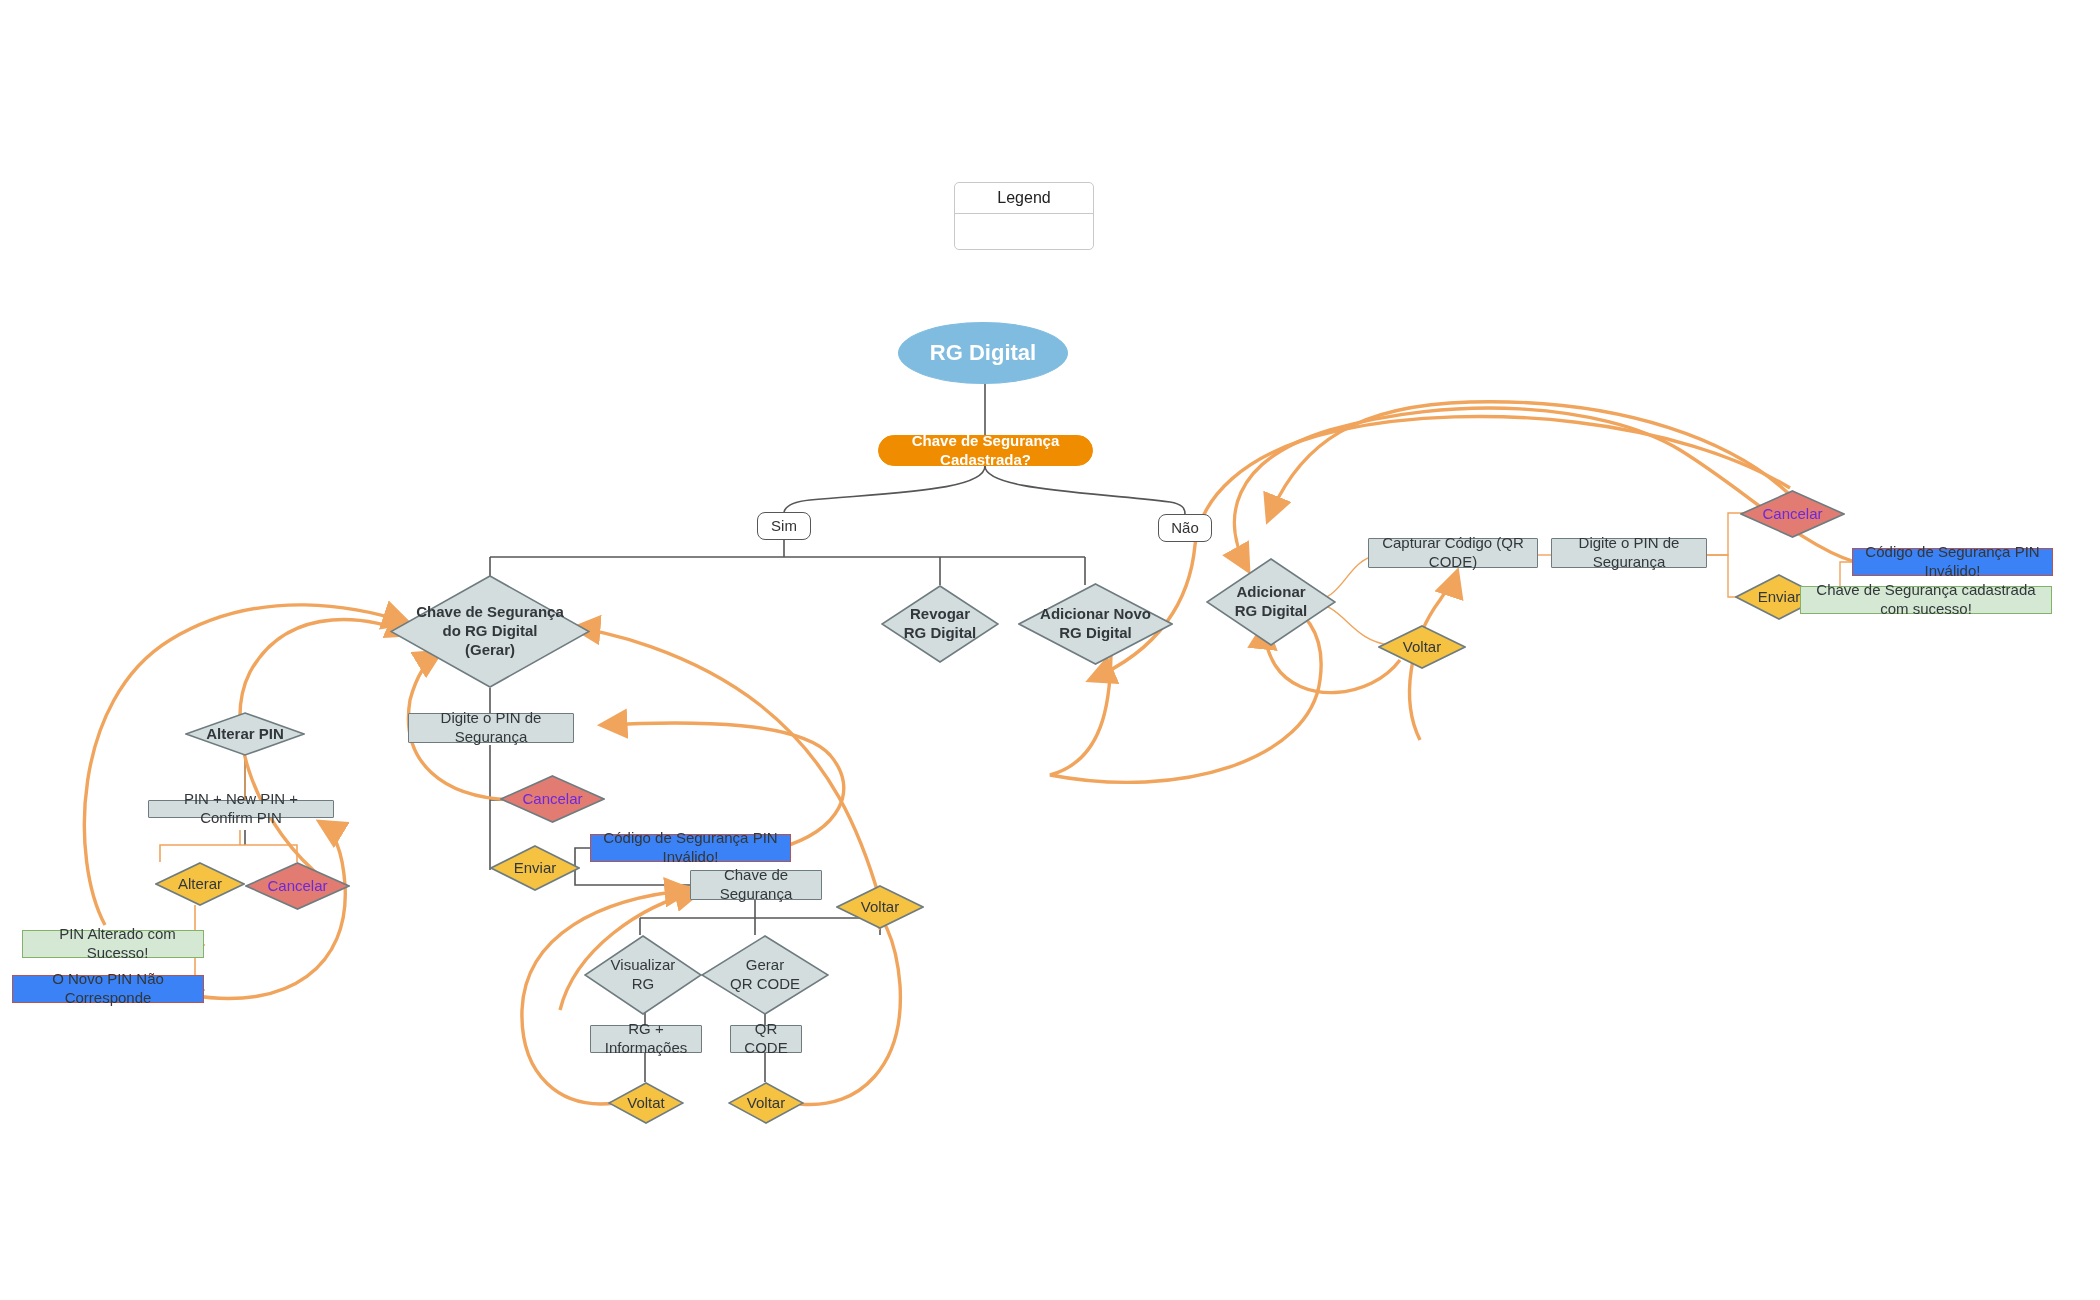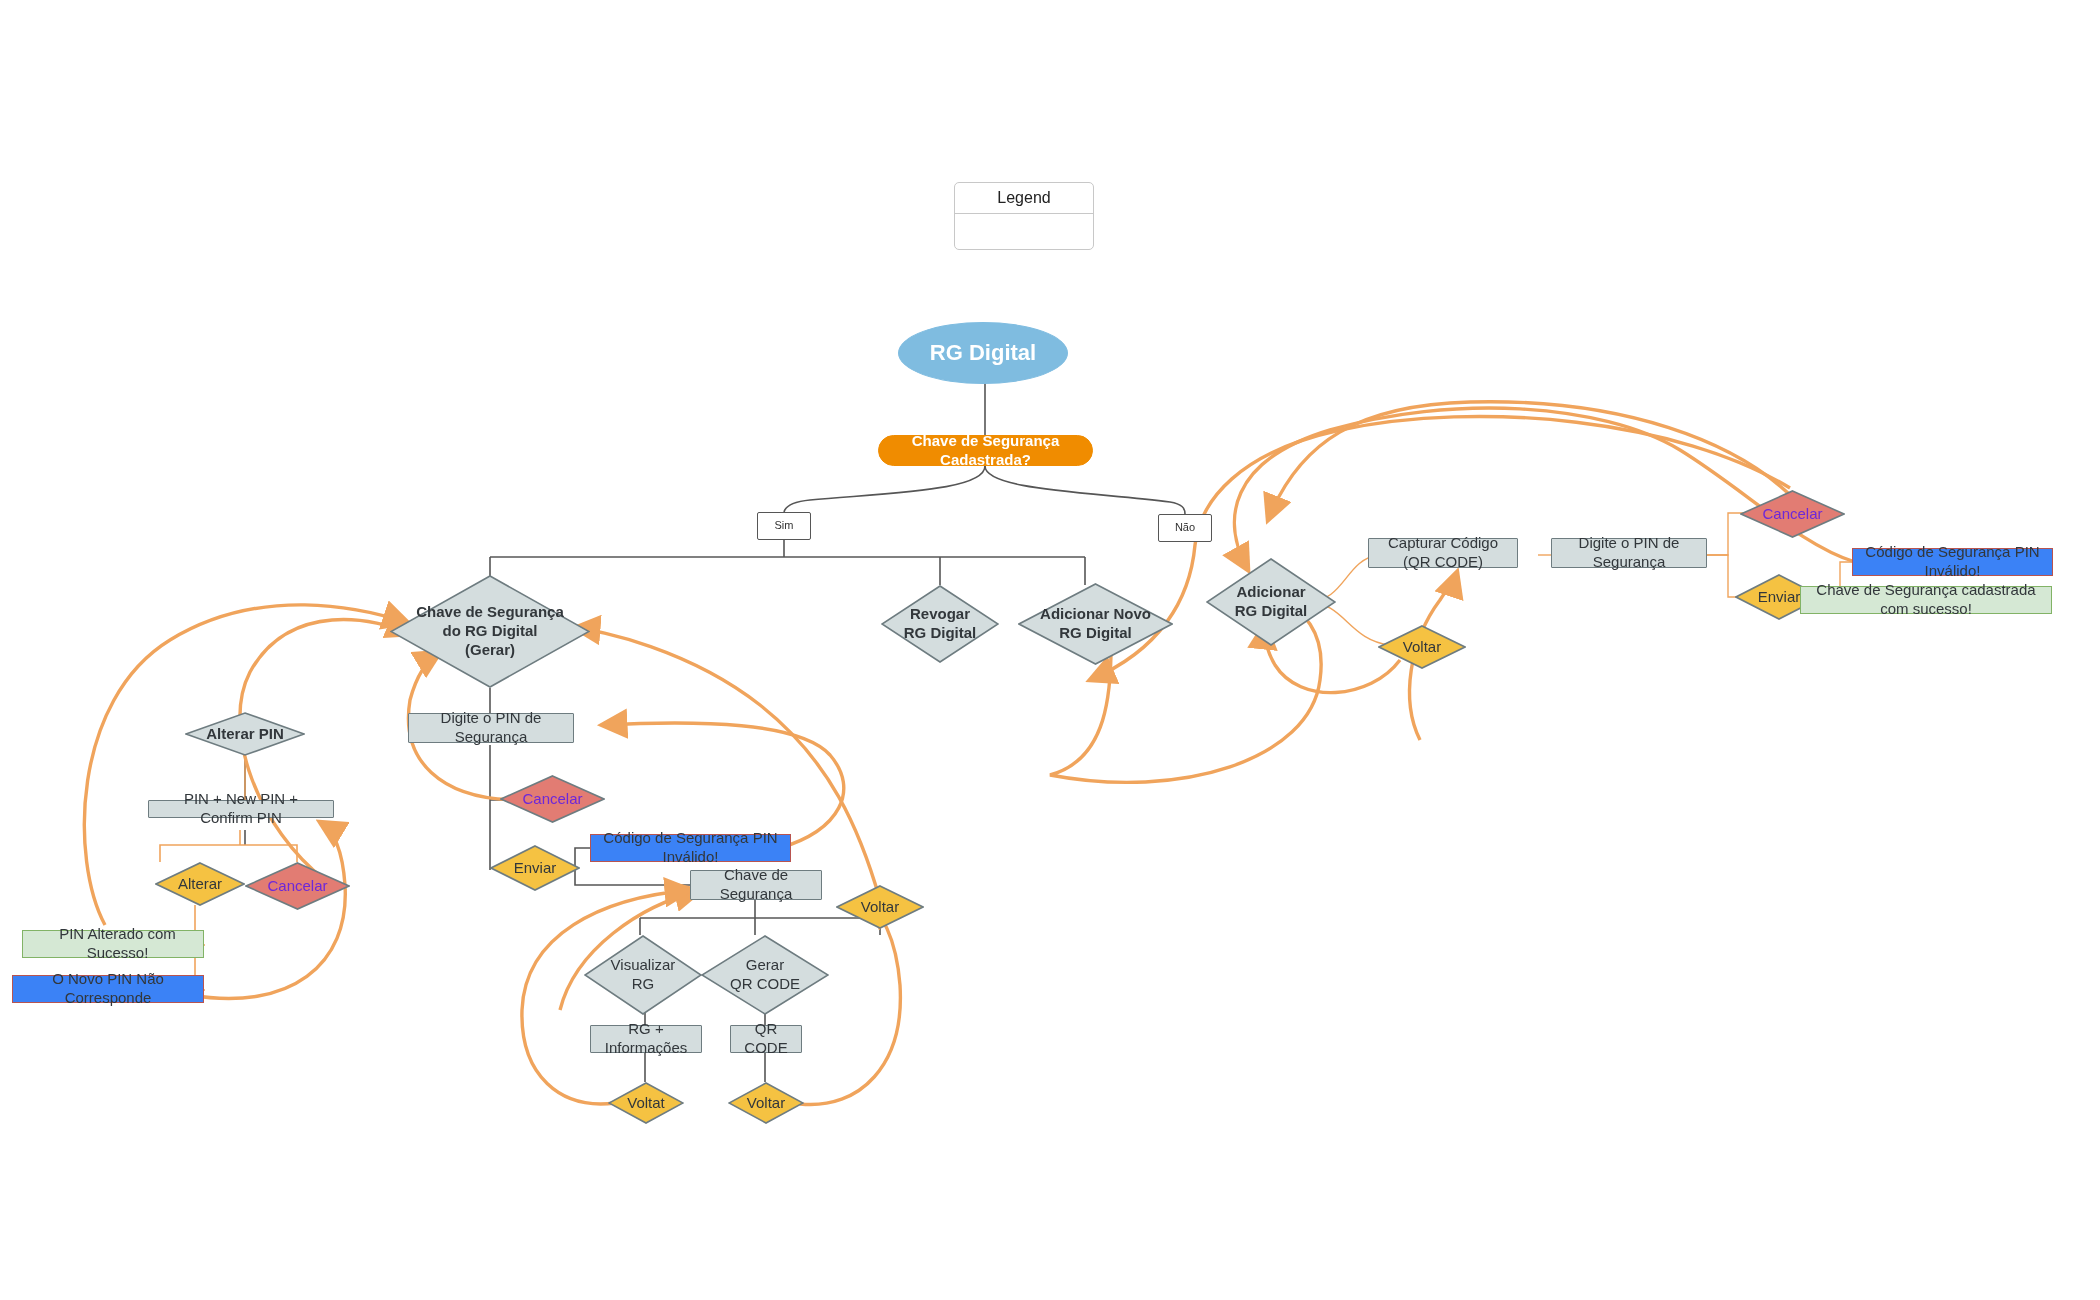--- a/index.html
+++ b/index.html
@@ -18,21 +18,21 @@
   
   .ellipse{background:#7FBCE0;border:1.6px solid #7FBCE0;color:#ffffff;
            border-radius:50%;font-size:22px;font-weight:bold;}
 
   
   .stadium{background:#F08C00;border:1.6px solid #F08C00;color:#ffffff;
            border-radius:22px;font-size:15px;font-weight:bold;padding:0 14px;}
 
   
   .elabel{background:#ffffff;border:1.2px solid #565656;color:#333;
-          border-radius:2px;font-size:11px;}
+          border-radius:8px;font-size:15px;}
 
   
   .diamond{background:transparent;border:none;}
   .diamond .dshape{position:absolute;left:0;top:0;width:100%;height:100%;}
   .diamond .dtext{position:relative;z-index:2;width:100%;text-align:center;}
 
   .d-grey .dtext{color:#32373B;font-size:15px;font-weight:bold;}
   .d-grey-n .dtext{color:#32373B;font-size:15px;font-weight:normal;}
   .d-yellow .dtext{color:#32373B;font-size:15px;}
   .d-red .dtext{color:#6d28d9;font-size:15px;}
@@ -295,21 +295,21 @@
   <div class="node diamond d-grey" style="left:1206px;top:558px;width:130px;height:88px;">
     <svg class="dshape" viewBox="0 0 130 88" preserveAspectRatio="none">
       <polygon points="65,1 129,44 65,87 1,44" fill="#D4DDDE" stroke="#6E7C80" stroke-width="1.6"></polygon>
     </svg>
     <div class="dtext">
       <span style="white-space:pre-line">Adicionar
 RG Digital</span>
     </div>
   </div>
 
-  <div class="node rect" style="left:1368px;top:538px;width:150px;height:30px;">Capturar Código (QR CODE)</div>
+  <div class="node rect" style="left:1368px;top:538px;width:170px;height:30px;">Capturar Código (QR CODE)</div>
 
   <div class="node diamond d-yellow" style="left:1378px;top:625px;width:88px;height:44px;">
     <svg class="dshape" viewBox="0 0 88 44" preserveAspectRatio="none">
       <polygon points="44,1 87,22 44,43 1,22" fill="#F5C242" stroke="#6E7C80" stroke-width="1.6"></polygon>
     </svg>
     <div class="dtext">Voltar</div>
   </div>
 
   <div class="node rect" style="left:1551px;top:538px;width:156px;height:30px;">Digite o PIN de Segurança</div>
 

